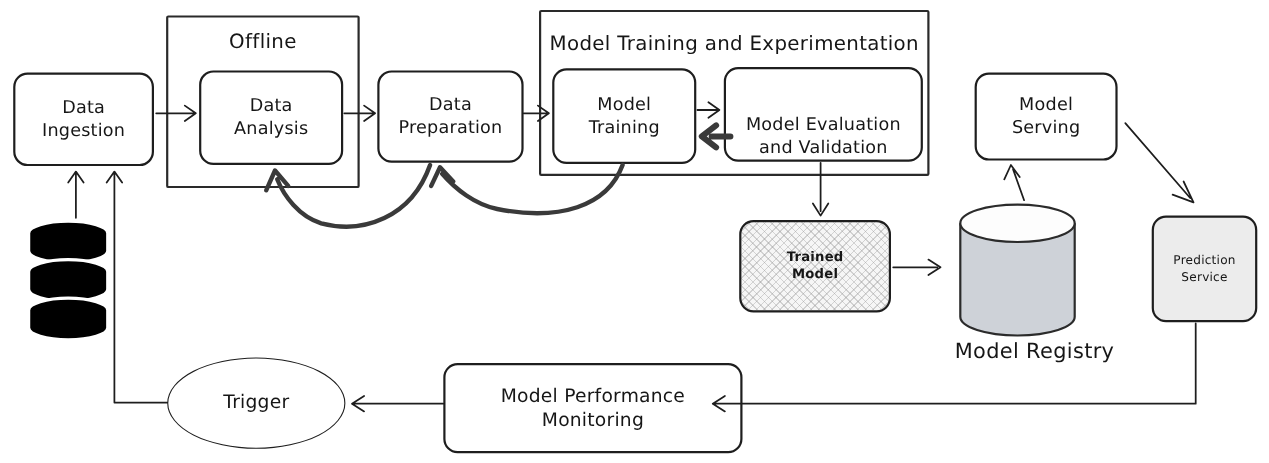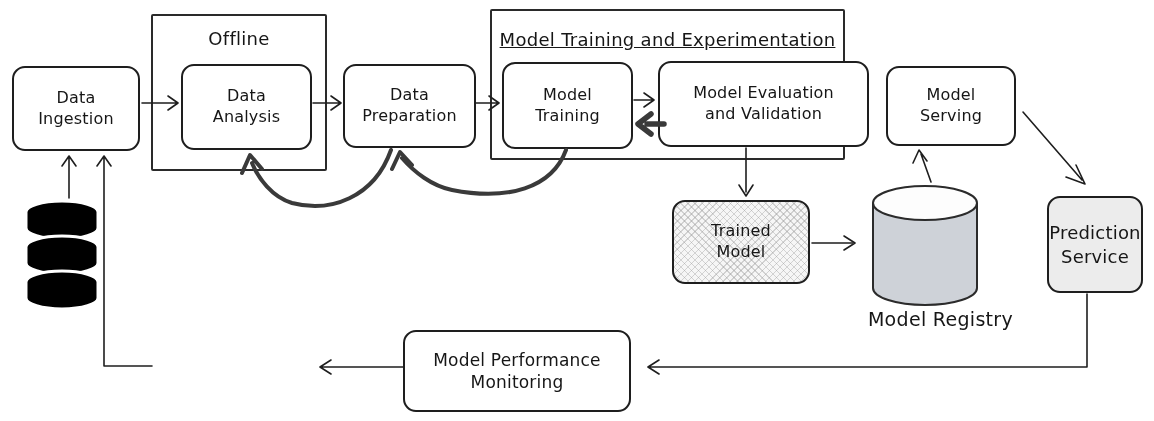--- a/index.html
+++ b/index.html
@@ -20,33 +20,34 @@
   .group-title{
     position:absolute;left:0;right:0;top:18px;text-align:center;
     font-size:18px;letter-spacing:.3px;white-space:nowrap;
   }
   #n-data-ingestion   {left:12px;  top:66px;  width:128px; height:85px; font-size:16px;}
   #g-offline          {left:151px; top:14px;  width:176px; height:157px;}
   #g-offline .group-title{top:12px;}
   #n-data-analysis    {left:181px; top:64px;  width:131px; height:86px; font-size:16px;}
   #n-data-preparation {left:343px; top:64px;  width:133px; height:84px; font-size:16px;}
   #g-training         {left:490px; top:9px;   width:355px; height:151px;}
-  #g-training .group-title{top:18px;text-decoration:underline;}
+  #g-training .group-title{top:18px;}
   #n-model-training   {left:502px; top:62px;  width:131px; height:87px; font-size:16px;}
-  #n-model-evaluation {left:658px; top:61px;  width:211px; height:86px; font-size:16px;}
+  #n-model-evaluation {left:658px; top:61px;  width:181px; height:86px; font-size:16px;align-items:flex-end;}
   #n-model-serving    {left:886px; top:66px;  width:130px; height:80px; font-size:16px;}
   #n-trained-model{
-    left:672px; top:200px; width:138px; height:84px; font-size:16px;
+    left:672px; top:200px; width:138px; height:84px; font-size:12px;
     background-color:#f6f6f6;
     background-image:
       repeating-linear-gradient(45deg,  rgba(150,150,150,.38) 0 1px, transparent 1px 5px),
       repeating-linear-gradient(-45deg, rgba(150,150,150,.38) 0 1px, transparent 1px 5px);
+    font-weight: bold;
   }
-  #n-prediction-service{left:1047px;top:196px; width:96px;  height:97px; font-size:18px;background:#ececec;}
-  #n-mpm              {left:403px; top:330px; width:228px; height:82px; font-size:17px;}
+  #n-prediction-service{left:1047px;top:196px; width:96px;  height:97px; font-size:11px;background:#ececec;}
+  #n-mpm              {left:403px; top:330px; width:272px; height:82px; font-size:17px;}
   #n-trigger{
     left:152px; top:325px; width:162px; height:83px; font-size:17px;
     border-radius:50%; border-width:1.8px;
   }
   #lbl-model-registry{
     position:absolute; left:848px; top:308px; width:165px; text-align:right;
     font-size:19px; letter-spacing:.3px;
   }
   #wires{position:absolute;left:0;top:0;pointer-events:none;}
 </style>
@@ -91,20 +92,23 @@
 Model</span>
   </div>
   <div class="box" id="n-prediction-service">
     <span class="lbl">Prediction
 Service</span>
   </div>
   <div class="box" id="n-mpm">
     <span class="lbl">Model Performance
 Monitoring</span>
   </div>
+  <div class="box" id="n-trigger">
+    <span class="lbl">Trigger</span>
+  </div>
 
   <div id="lbl-model-registry">Model Registry</div>
 
   <svg id="wires" width="1154" height="421" viewBox="0 0 1154 421">
 
     <g fill="#000000" stroke="#ffffff" stroke-width="3">
       <path d="M26 212 a36 11 0 0 1 72 0 v16 a36 11 0 0 1 -72 0 z"></path>
       <path d="M26 247 a36 11 0 0 1 72 0 v16 a36 11 0 0 1 -72 0 z"></path>
       <path d="M26 282 a36 11 0 0 1 72 0 v16 a36 11 0 0 1 -72 0 z"></path>
     </g>

